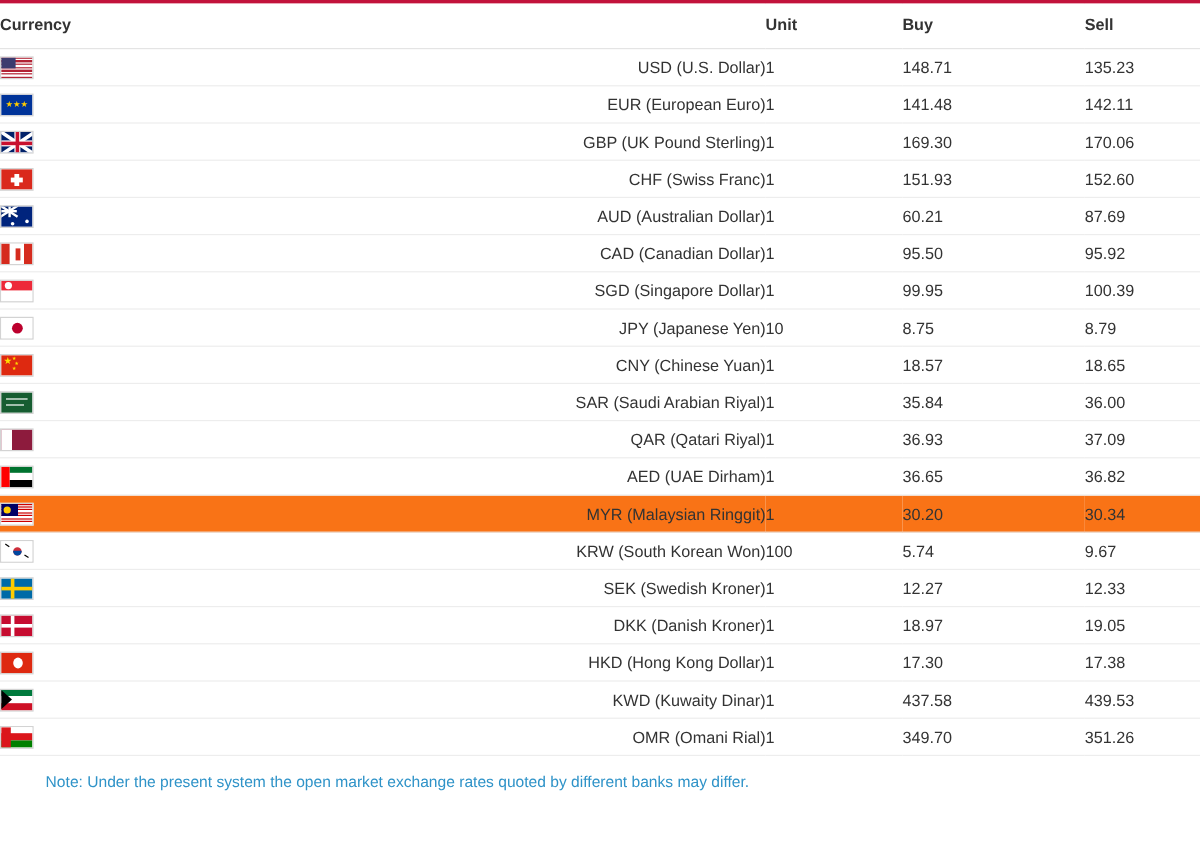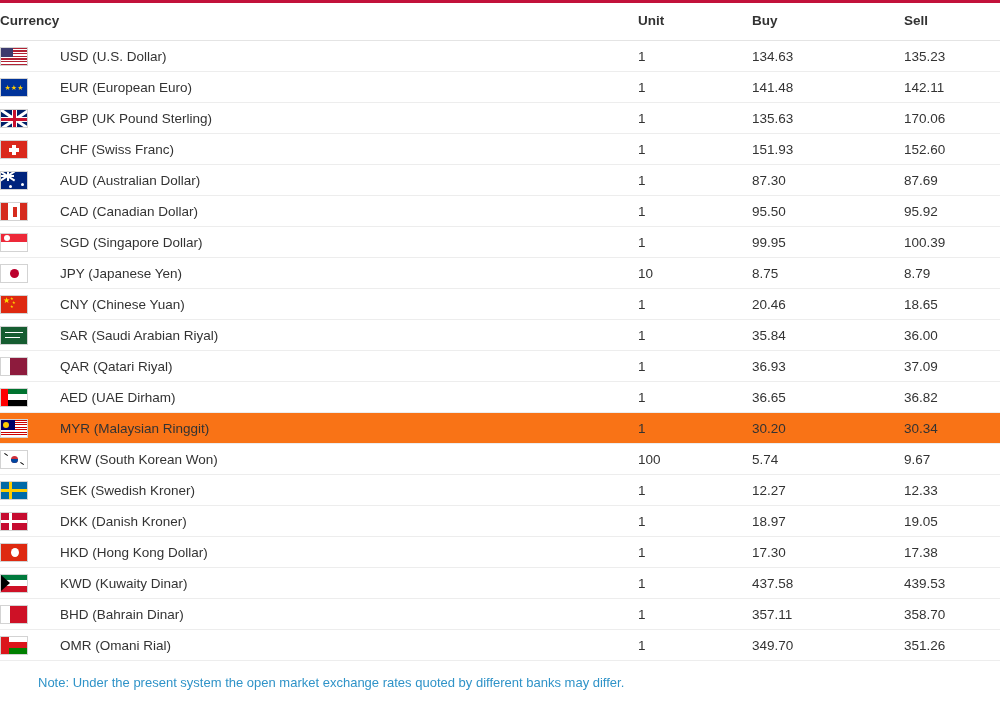--- a/index.html
+++ b/index.html
@@ -60,20 +60,21 @@
   th.h-cur  { padding-left: 38px; }
   th.h-unit { padding-left: 0; }
   th.h-buy  { padding-left: 0; }
   th.h-sell { padding-left: 0; }
 
   td.c-flag {
     padding-left: 38px;
   }
   td.c-cur {
     padding-left: 0;
+    text-align: right;
   }
   .flagbox {
     width: 28px;
     height: 19px;
     display: inline-block;
     position: relative;
     overflow: hidden;
     border: 1px solid #d3d3d3;
     box-sizing: border-box;
     vertical-align: middle;
@@ -109,49 +110,49 @@
         <th class="h-unit">Unit</th>
         <th class="h-buy">Buy</th>
         <th class="h-sell">Sell</th>
       </tr>
     </thead>
     <tbody id="rates-body">
         <tr>
           <td class="c-flag"><span class="flagbox"><span class="s" style="left:0;top:0;right:0;bottom:0;background:#fff"></span><span class="s" style="left:0;right:0;top:0px;height:1.35px;background:#b22234"></span><span class="s" style="left:0;right:0;top:2.7px;height:1.35px;background:#b22234"></span><span class="s" style="left:0;right:0;top:5.4px;height:1.35px;background:#b22234"></span><span class="s" style="left:0;right:0;top:8.100000000000001px;height:1.35px;background:#b22234"></span><span class="s" style="left:0;right:0;top:10.8px;height:1.35px;background:#b22234"></span><span class="s" style="left:0;right:0;top:13.5px;height:1.35px;background:#b22234"></span><span class="s" style="left:0;right:0;top:16.200000000000003px;height:1.35px;background:#b22234"></span><span class="s" style="left:0;top:0;width:12px;height:9px;background:#3c3b6e"></span></span></td>
           <td class="c-cur">USD (U.S. Dollar)</td>
           <td>1</td>
-          <td>134.63</td>
+          <td>148.71</td>
           <td>135.23</td>
         </tr>
         <tr>
           <td class="c-flag"><span class="flagbox"><span class="s" style="left:0;top:0;right:0;bottom:0;background:#003399"></span><span class="s" style="left:0;top:0;right:0;bottom:0;color:#ffcc00;font-size:7px;text-align:center;line-height:17px;">★★★</span></span></td>
           <td class="c-cur">EUR (European Euro)</td>
           <td>1</td>
           <td>141.48</td>
           <td>142.11</td>
         </tr>
         <tr>
           <td class="c-flag"><span class="flagbox"><span class="s" style="left:0;top:0;right:0;bottom:0;background:#012169"></span><span class="s" style="left:-3px;top:8px;width:34px;height:3px;background:#fff;transform:rotate(34deg)"></span><span class="s" style="left:-3px;top:8px;width:34px;height:3px;background:#fff;transform:rotate(-34deg)"></span><span class="s" style="left:0;right:0;top:7px;height:5px;background:#fff"></span><span class="s" style="top:0;bottom:0;left:11px;width:5px;background:#fff"></span><span class="s" style="left:0;right:0;top:8px;height:3px;background:#C8102E"></span><span class="s" style="top:0;bottom:0;left:12px;width:3px;background:#C8102E"></span></span></td>
           <td class="c-cur">GBP (UK Pound Sterling)</td>
           <td>1</td>
-          <td>135.63</td>
+          <td>169.30</td>
           <td>170.06</td>
         </tr>
         <tr>
           <td class="c-flag"><span class="flagbox"><span class="s" style="left:0;top:0;right:0;bottom:0;background:#da291c"></span><span class="s" style="left:11px;top:4px;width:4px;height:10px;background:#fff"></span><span class="s" style="left:8px;top:7px;width:10px;height:4px;background:#fff"></span></span></td>
           <td class="c-cur">CHF (Swiss Franc)</td>
           <td>1</td>
           <td>151.93</td>
           <td>152.60</td>
         </tr>
         <tr>
           <td class="c-flag"><span class="flagbox"><span class="s" style="left:0;top:0;right:0;bottom:0;background:#00247d"></span><span class="s" style="left:0;top:0;width:13px;height:9px;background:#012169"></span><span class="s" style="left:-2px;top:3px;width:17px;height:2px;background:#fff;transform:rotate(33deg)"></span><span class="s" style="left:-2px;top:3px;width:17px;height:2px;background:#fff;transform:rotate(-33deg)"></span><span class="s" style="left:0;top:3.5px;width:13px;height:2px;background:#fff"></span><span class="s" style="left:5.5px;top:0;width:2px;height:9px;background:#fff"></span><span class="s" style="left:20px;top:11px;width:3px;height:3px;background:#fff;border-radius:50%"></span><span class="s" style="left:8px;top:13px;width:3px;height:3px;background:#fff;border-radius:50%"></span></span></td>
           <td class="c-cur">AUD (Australian Dollar)</td>
           <td>1</td>
-          <td>87.30</td>
+          <td>60.21</td>
           <td>87.69</td>
         </tr>
         <tr>
           <td class="c-flag"><span class="flagbox"><span class="s" style="left:0;top:0;right:0;bottom:0;background:#fff"></span><span class="s" style="left:0;top:0;width:7px;bottom:0;background:#d52b1e"></span><span class="s" style="right:0;top:0;width:7px;bottom:0;background:#d52b1e"></span><span class="s" style="left:12px;top:4px;width:4px;height:10px;background:#d52b1e"></span></span></td>
           <td class="c-cur">CAD (Canadian Dollar)</td>
           <td>1</td>
           <td>95.50</td>
           <td>95.92</td>
         </tr>
         <tr>
@@ -165,21 +166,21 @@
           <td class="c-flag"><span class="flagbox"><span class="s" style="left:0;top:0;right:0;bottom:0;background:#fff"></span><span class="s" style="left:9px;top:4px;width:9px;height:9px;border-radius:50%;background:#bc002d"></span></span></td>
           <td class="c-cur">JPY (Japanese Yen)</td>
           <td>10</td>
           <td>8.75</td>
           <td>8.79</td>
         </tr>
         <tr>
           <td class="c-flag"><span class="flagbox"><span class="s" style="left:0;top:0;right:0;bottom:0;background:#de2910"></span><span class="s" style="left:2px;top:1px;color:#ffde00;font-size:8px;line-height:8px;">★</span><span class="s" style="left:9px;top:1px;color:#ffde00;font-size:4px;line-height:4px;">★</span><span class="s" style="left:11px;top:5px;color:#ffde00;font-size:4px;line-height:4px;">★</span><span class="s" style="left:9px;top:9px;color:#ffde00;font-size:4px;line-height:4px;">★</span></span></td>
           <td class="c-cur">CNY (Chinese Yuan)</td>
           <td>1</td>
-          <td>20.46</td>
+          <td>18.57</td>
           <td>18.65</td>
         </tr>
         <tr>
           <td class="c-flag"><span class="flagbox"><span class="s" style="left:0;top:0;right:0;bottom:0;background:#165d31"></span><span class="s" style="left:4px;top:5px;right:4px;height:1.5px;background:#fff"></span><span class="s" style="left:4px;top:10px;right:7px;height:1.5px;background:#fff"></span></span></td>
           <td class="c-cur">SAR (Saudi Arabian Riyal)</td>
           <td>1</td>
           <td>35.84</td>
           <td>36.00</td>
         </tr>
         <tr>
@@ -232,27 +233,20 @@
           <td>17.38</td>
         </tr>
         <tr>
           <td class="c-flag"><span class="flagbox"><span class="s" style="left:0;top:0;right:0;bottom:0;background:#fff"></span><span class="s" style="left:0;right:0;top:0;height:5.7px;background:#007a3d"></span><span class="s" style="left:0;right:0;bottom:0;height:5.7px;background:#ce1126"></span><span class="s" style="left:0;top:0;width:0;height:0;border-top:8.5px solid transparent;border-bottom:8.5px solid transparent;border-left:9px solid #000"></span></span></td>
           <td class="c-cur">KWD (Kuwaity Dinar)</td>
           <td>1</td>
           <td>437.58</td>
           <td>439.53</td>
         </tr>
         <tr>
-          <td class="c-flag"><span class="flagbox"><span class="s" style="left:0;top:0;right:0;bottom:0;background:#ce1126"></span><span class="s" style="left:0;top:0;width:9px;bottom:0;background:#fff"></span></span></td>
-          <td class="c-cur">BHD (Bahrain Dinar)</td>
-          <td>1</td>
-          <td>357.11</td>
-          <td>358.70</td>
-        </tr>
-        <tr>
           <td class="c-flag"><span class="flagbox"><span class="s" style="left:0;top:0;right:0;bottom:0;background:#fff"></span><span class="s" style="left:0;right:0;top:0;height:5.7px;background:#fff"></span><span class="s" style="left:0;right:0;top:5.7px;height:5.7px;background:#db161b"></span><span class="s" style="left:0;right:0;bottom:0;height:5.7px;background:#008000"></span><span class="s" style="left:0;top:0;width:8px;bottom:0;background:#db161b"></span></span></td>
           <td class="c-cur">OMR (Omani Rial)</td>
           <td>1</td>
           <td>349.70</td>
           <td>351.26</td>
         </tr>
       </tbody>
   </table>
 
   <div class="note">Note: Under the present system the open market exchange rates quoted by different banks may differ.</div>

